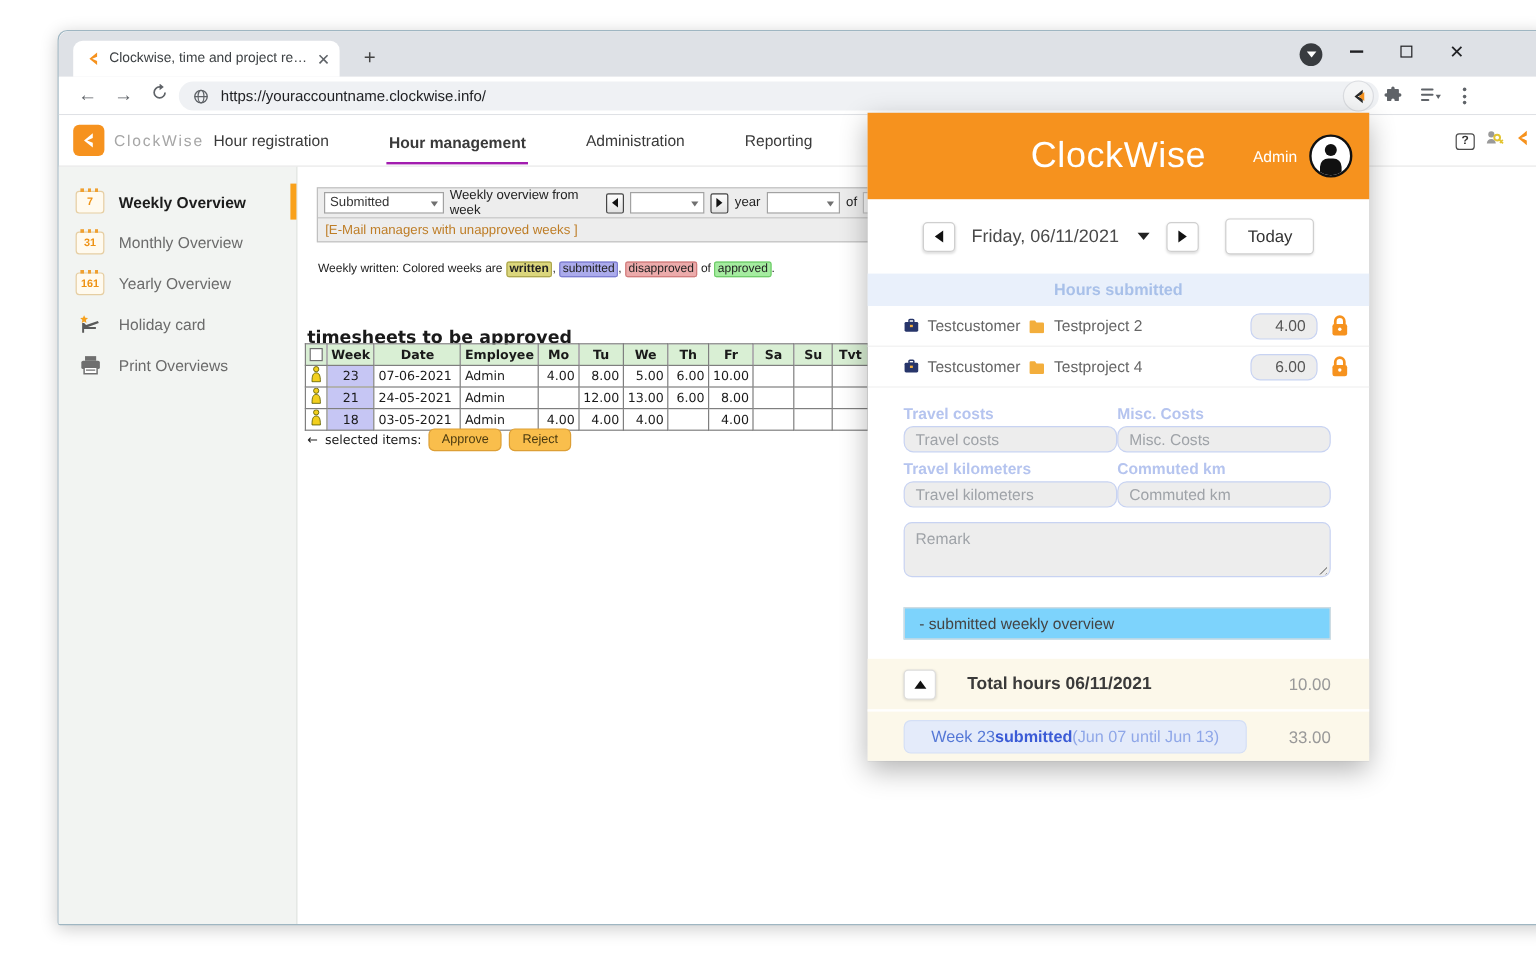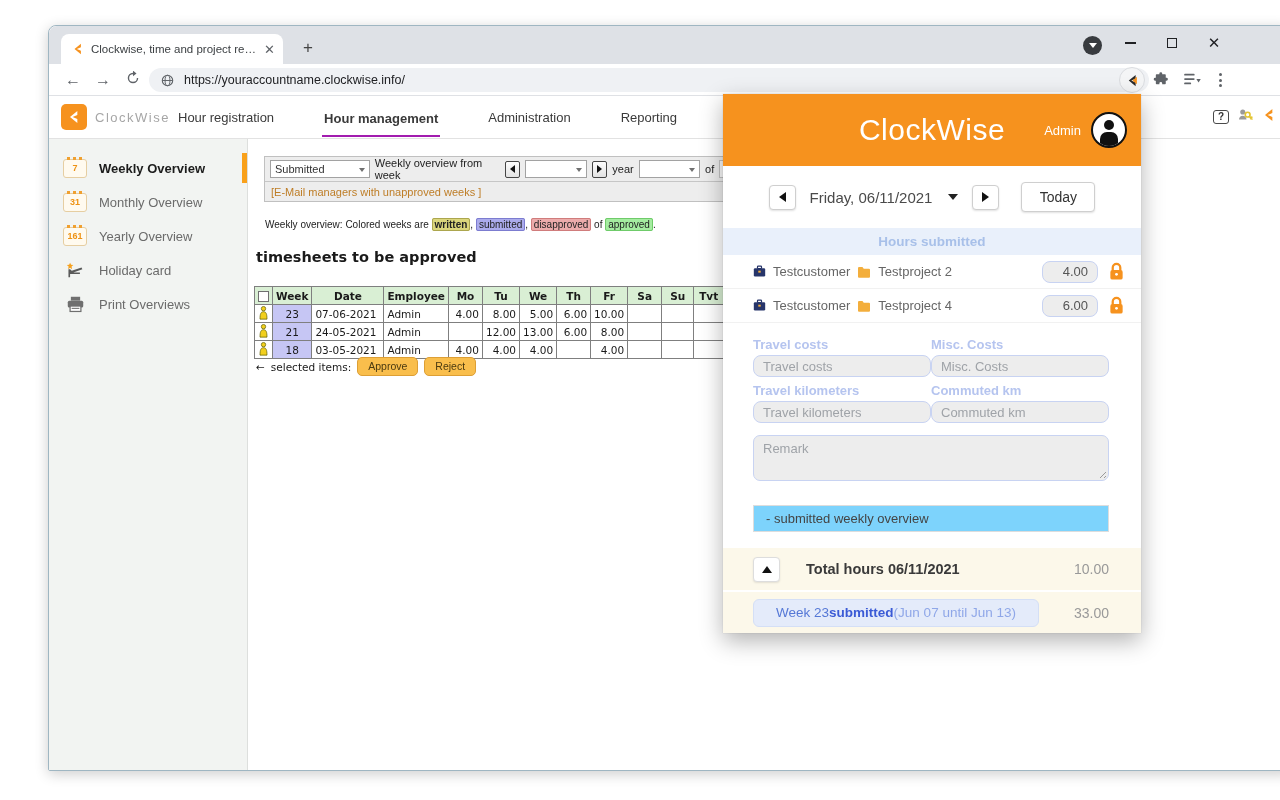--- a/index.html
+++ b/index.html
@@ -80,21 +80,21 @@
 
   
   .legend { position:absolute; left:17px; top:80px; font-size:10px; color:#222; }
   .hl { padding:0 2px; border-radius:2px; }
   .hl-written { background:#DBD67C; border:1px solid #ACA64E;font-weight:bold; }
   .hl-submitted { background:#ABABEC; border:1px solid #7C7CD0; }
   .hl-disapproved { background:#ECABAB; border:1px solid #D07C7C; }
   .hl-approved { background:#A5ECA0; border:1px solid #6FCB6A; }
 
   
-  .ts-heading { position:absolute; left:8px; top:110px; font-size:14.5px; font-weight:bold; color:#1A1A1A; font-family:"DejaVu Sans",sans-serif; }
+  .ts-heading { position:absolute; left:8px; top:135px; font-size:14.5px; font-weight:bold; color:#1A1A1A; font-family:"DejaVu Sans",sans-serif; }
   table.ts { position:absolute; left:6px; top:147px; border-collapse:collapse; font-family:"DejaVu Sans",sans-serif; font-size:10.5px; color:#1A1A1A; table-layout:fixed; }
   table.ts th, table.ts td { border:1px solid #7F7F7F; height:18px; padding:0 3px; overflow:hidden; white-space:nowrap; }
   table.ts th { background:#D9EFD4; font-weight:bold; text-align:center; }
   td.icon-cell { border:1px solid #7F7F7F; text-align:center; padding:0; }
   th.icon-cell { background:#D9EFD4; padding:0; }
   .cb { width:11px; height:11px; background:#fff; border:1px solid #6F6F6F; display:inline-block; vertical-align:middle; }
   td.week { background:#C6C6F4; text-align:center; }
   td.num { text-align:right; }
   td.total { text-align:right; font-weight:bold; }
   .sel-row { position:absolute; left:8px; top:218px; display:flex; align-items:center; gap:6px; font-family:"DejaVu Sans",sans-serif; font-size:10.5px; color:#1A1A1A; }
@@ -311,21 +311,21 @@
             </div>
           <span>of</span>
           <span class="box-input"></span>
         </div>
         <div class="tb-row2">
           <span class="email-link">[E-Mail managers with unapproved weeks ]</span>
         </div>
       </div>
 
       <div class="legend">
-        <span>Weekly overview: Colored weeks are </span><span class="hl hl-written">written</span><span>, </span><span class="hl hl-submitted">submitted</span><span>, </span><span class="hl hl-disapproved">disapproved</span><span> of </span><span class="hl hl-approved">approved</span><span>.</span>
+        <span>Weekly written: Colored weeks are </span><span class="hl hl-written">written</span><span>, </span><span class="hl hl-submitted">submitted</span><span>, </span><span class="hl hl-disapproved">disapproved</span><span> of </span><span class="hl hl-approved">approved</span><span>.</span>
       </div>
 
       <div class="ts-heading">timesheets to be approved</div>
 
       <table class="ts">
         <colgroup>
           <col style="width:15px">
             <col style="width:34px">
             <col style="width:72px">
             <col style="width:52px">

